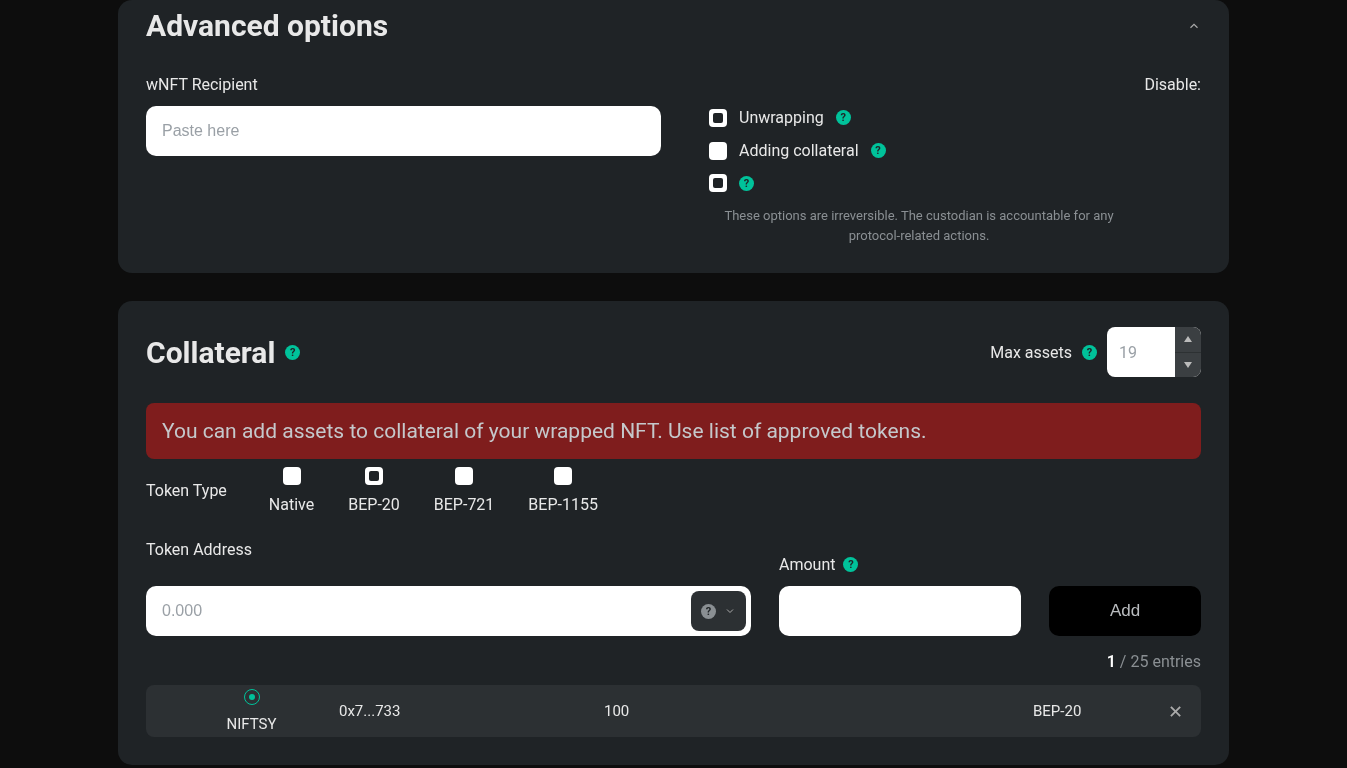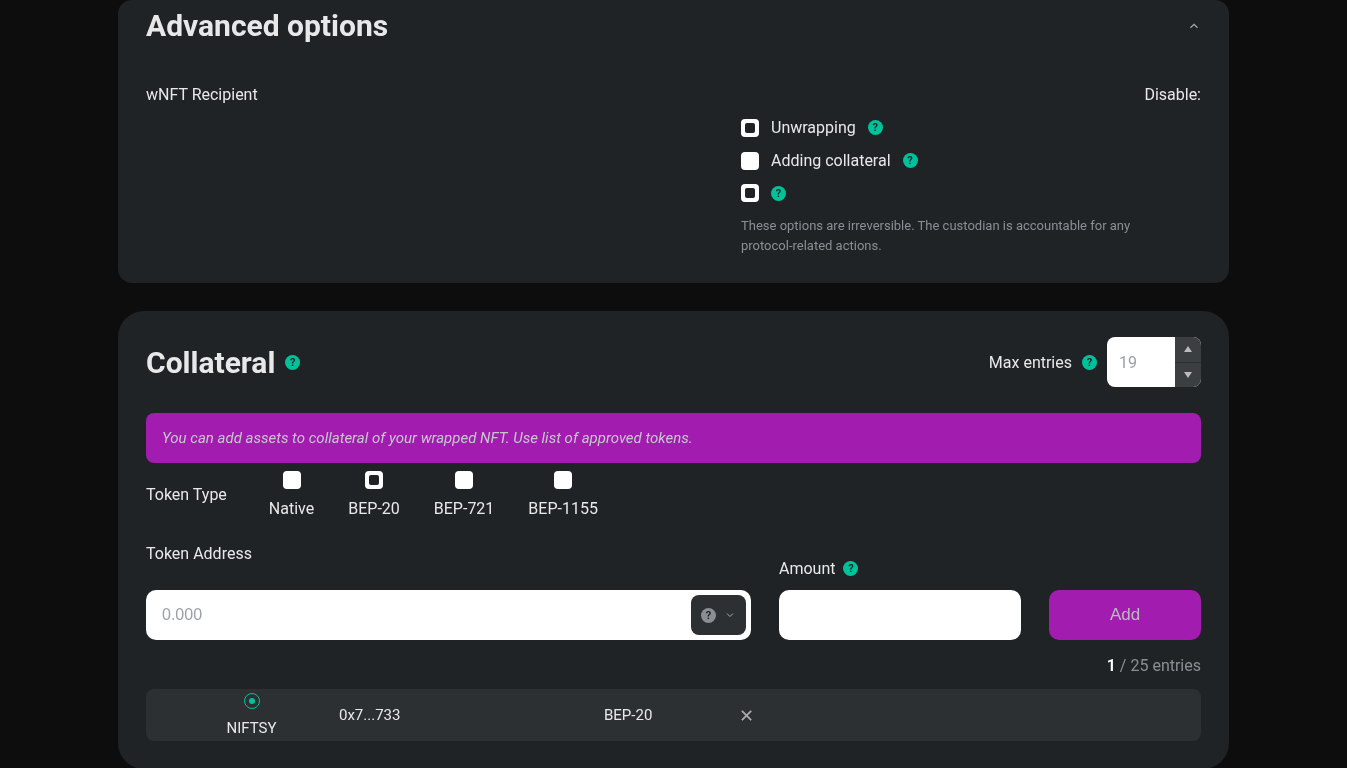--- a/index.html
+++ b/index.html
@@ -12,21 +12,21 @@
     height: 768px;
     overflow: hidden;
   }
   .card {
     background: #1f2326;
     border-radius: 14px;
     margin: 0 118px;
     padding: 15px 28px 28px 28px;
   }
   .card.advanced { margin-top: 0; padding-top: 8px;}
-  .card.collateral { margin-top: 28px; padding-top: 26px; border-radius: 26px; }
+  .card.collateral { margin-top: 28px; padding-top: 26px; }
   
   .section-header {
     display: flex;
     justify-content: space-between;
     align-items: center;
   }
   .section-title {
     font-size: 30px;
     font-weight: 700;
     color: #e8e8e8;
@@ -37,22 +37,22 @@
   .section-title.collateral-title { font-size: 30px; }
   
   .chevron-up {
     width: 14px; height: 14px;
     stroke: #aaa; stroke-width: 2; fill: none;
     cursor: pointer;
   }
   
   .adv-body {
     display: flex;
-    gap: 80px;
-    margin-top: 42px;
+    gap: 48px;
+    margin-top: 32px;
   }
   .adv-left { flex: 0 0 515px; }
   .adv-right { flex: 1; }
   
   .field-label {
     font-size: 16px;
     color: #e8e8e8;
     margin-bottom: 12px;
     display: flex;
     align-items: center;
@@ -110,20 +110,21 @@
     flex-shrink: 0;
   }
   .help-icon.grey { background: #8a8f93; }
   
   .adv-note {
     color: #8a8f93;
     font-size: 13px;
     line-height: 1.5;
     margin-top: 4px;
     max-width: 420px;
+    text-align: center;
   }
   
   .coll-header-row {
     display: flex;
     justify-content: space-between;
     align-items: center;
   }
   .max-entries {
     display: flex;
     align-items: center;
@@ -157,27 +158,26 @@
     display: flex;
     align-items: center;
     justify-content: center;
     cursor: pointer;
     border-bottom: 1px solid #2d3133;
   }
   .stepper-arrow:last-child { border-bottom: none; }
   .stepper-arrow svg { width: 10px; height: 8px; fill: #bbb; }
   
   .info-banner {
-    background: #a21caf;
+    background: #7f1d1d;
     border-radius: 8px;
     padding: 16px;
-    font-size: 15px;
+    font-size: 21px;
     color: #c5c8cb;
     margin-top: 26px;
-    font-style: italic;
   }
   
   .token-type-row {
     display: flex;
     align-items: center;
     gap: 34px;
     margin-top: 8px;
     font-size: 16px;
   }
   .token-type-row .field-label { margin-bottom: 0; margin-right: 8px; }
@@ -208,21 +208,21 @@
     align-items: center;
     gap: 8px;
     padding: 0 10px;
     cursor: pointer;
   }
   .addr-token .chev { width: 12px; height: 12px; stroke:#aaa; stroke-width:2; fill:none; }
   
   .add-btn {
     height: 50px;
     width: 100%;
-    background: #a21caf;
+    background: #000000;
     color: #b9bcbf;
     border: none;
     border-radius: 10px;
     font-size: 17px;
     font-weight: 500;
     cursor: pointer;
   }
   
   .entries-count {
     text-align: right;
@@ -267,20 +267,21 @@
 <div class="card advanced">
   <div class="section-header">
     <div class="section-title">Advanced options</div>
     <svg class="chevron-up" viewBox="0 0 24 24">
         <polyline points="6 15 12 9 18 15"></polyline>
       </svg>
   </div>
   <div class="adv-body">
     <div class="adv-left">
       <div class="field-label">wNFT Recipient</div>
+      <input class="text-input" type="text" placeholder="Paste here" style="">
     </div>
     <div class="adv-right">
       <div class="disable-title">Disable:</div>
 
       <div class="check-row">
         <span class="checkbox inner-dark"></span>
         <span>Unwrapping</span>
         <span class="help-icon">?</span>
       </div>
       <div class="check-row">
@@ -298,21 +299,21 @@
   </div>
 </div>
 
 <div class="card collateral">
   <div class="coll-header-row">
     <div class="section-title collateral-title">
       <span>Collateral</span>
       <span class="help-icon">?</span>
     </div>
     <div class="max-entries">
-      <span>Max entries</span>
+      <span>Max assets</span>
       <span class="help-icon">?</span>
       <div class="stepper">
         <div class="stepper-value">19</div>
         <div class="stepper-arrows">
           <div class="stepper-arrow">
               <svg viewBox="0 0 10 8">
                 <polygon points="5,1 9,7 1,7"></polygon>
               </svg>
             </div>
           <div class="stepper-arrow">
@@ -375,16 +376,17 @@
   <div class="entries-count">
     <span class="cur">1</span><span> / </span><span>25 entries</span>
   </div>
 
   <div class="entry-row">
     <div class="e-sym">
       <span class="token-icon"></span>
       <span>NIFTSY</span>
     </div>
     <div class="e-addr">0x7...733</div>
+    <div class="e-amt">100</div>
     <div class="e-std">BEP-20</div>
     <div class="e-close">✕</div>
   </div>
 </div>
 
 </body></html>

